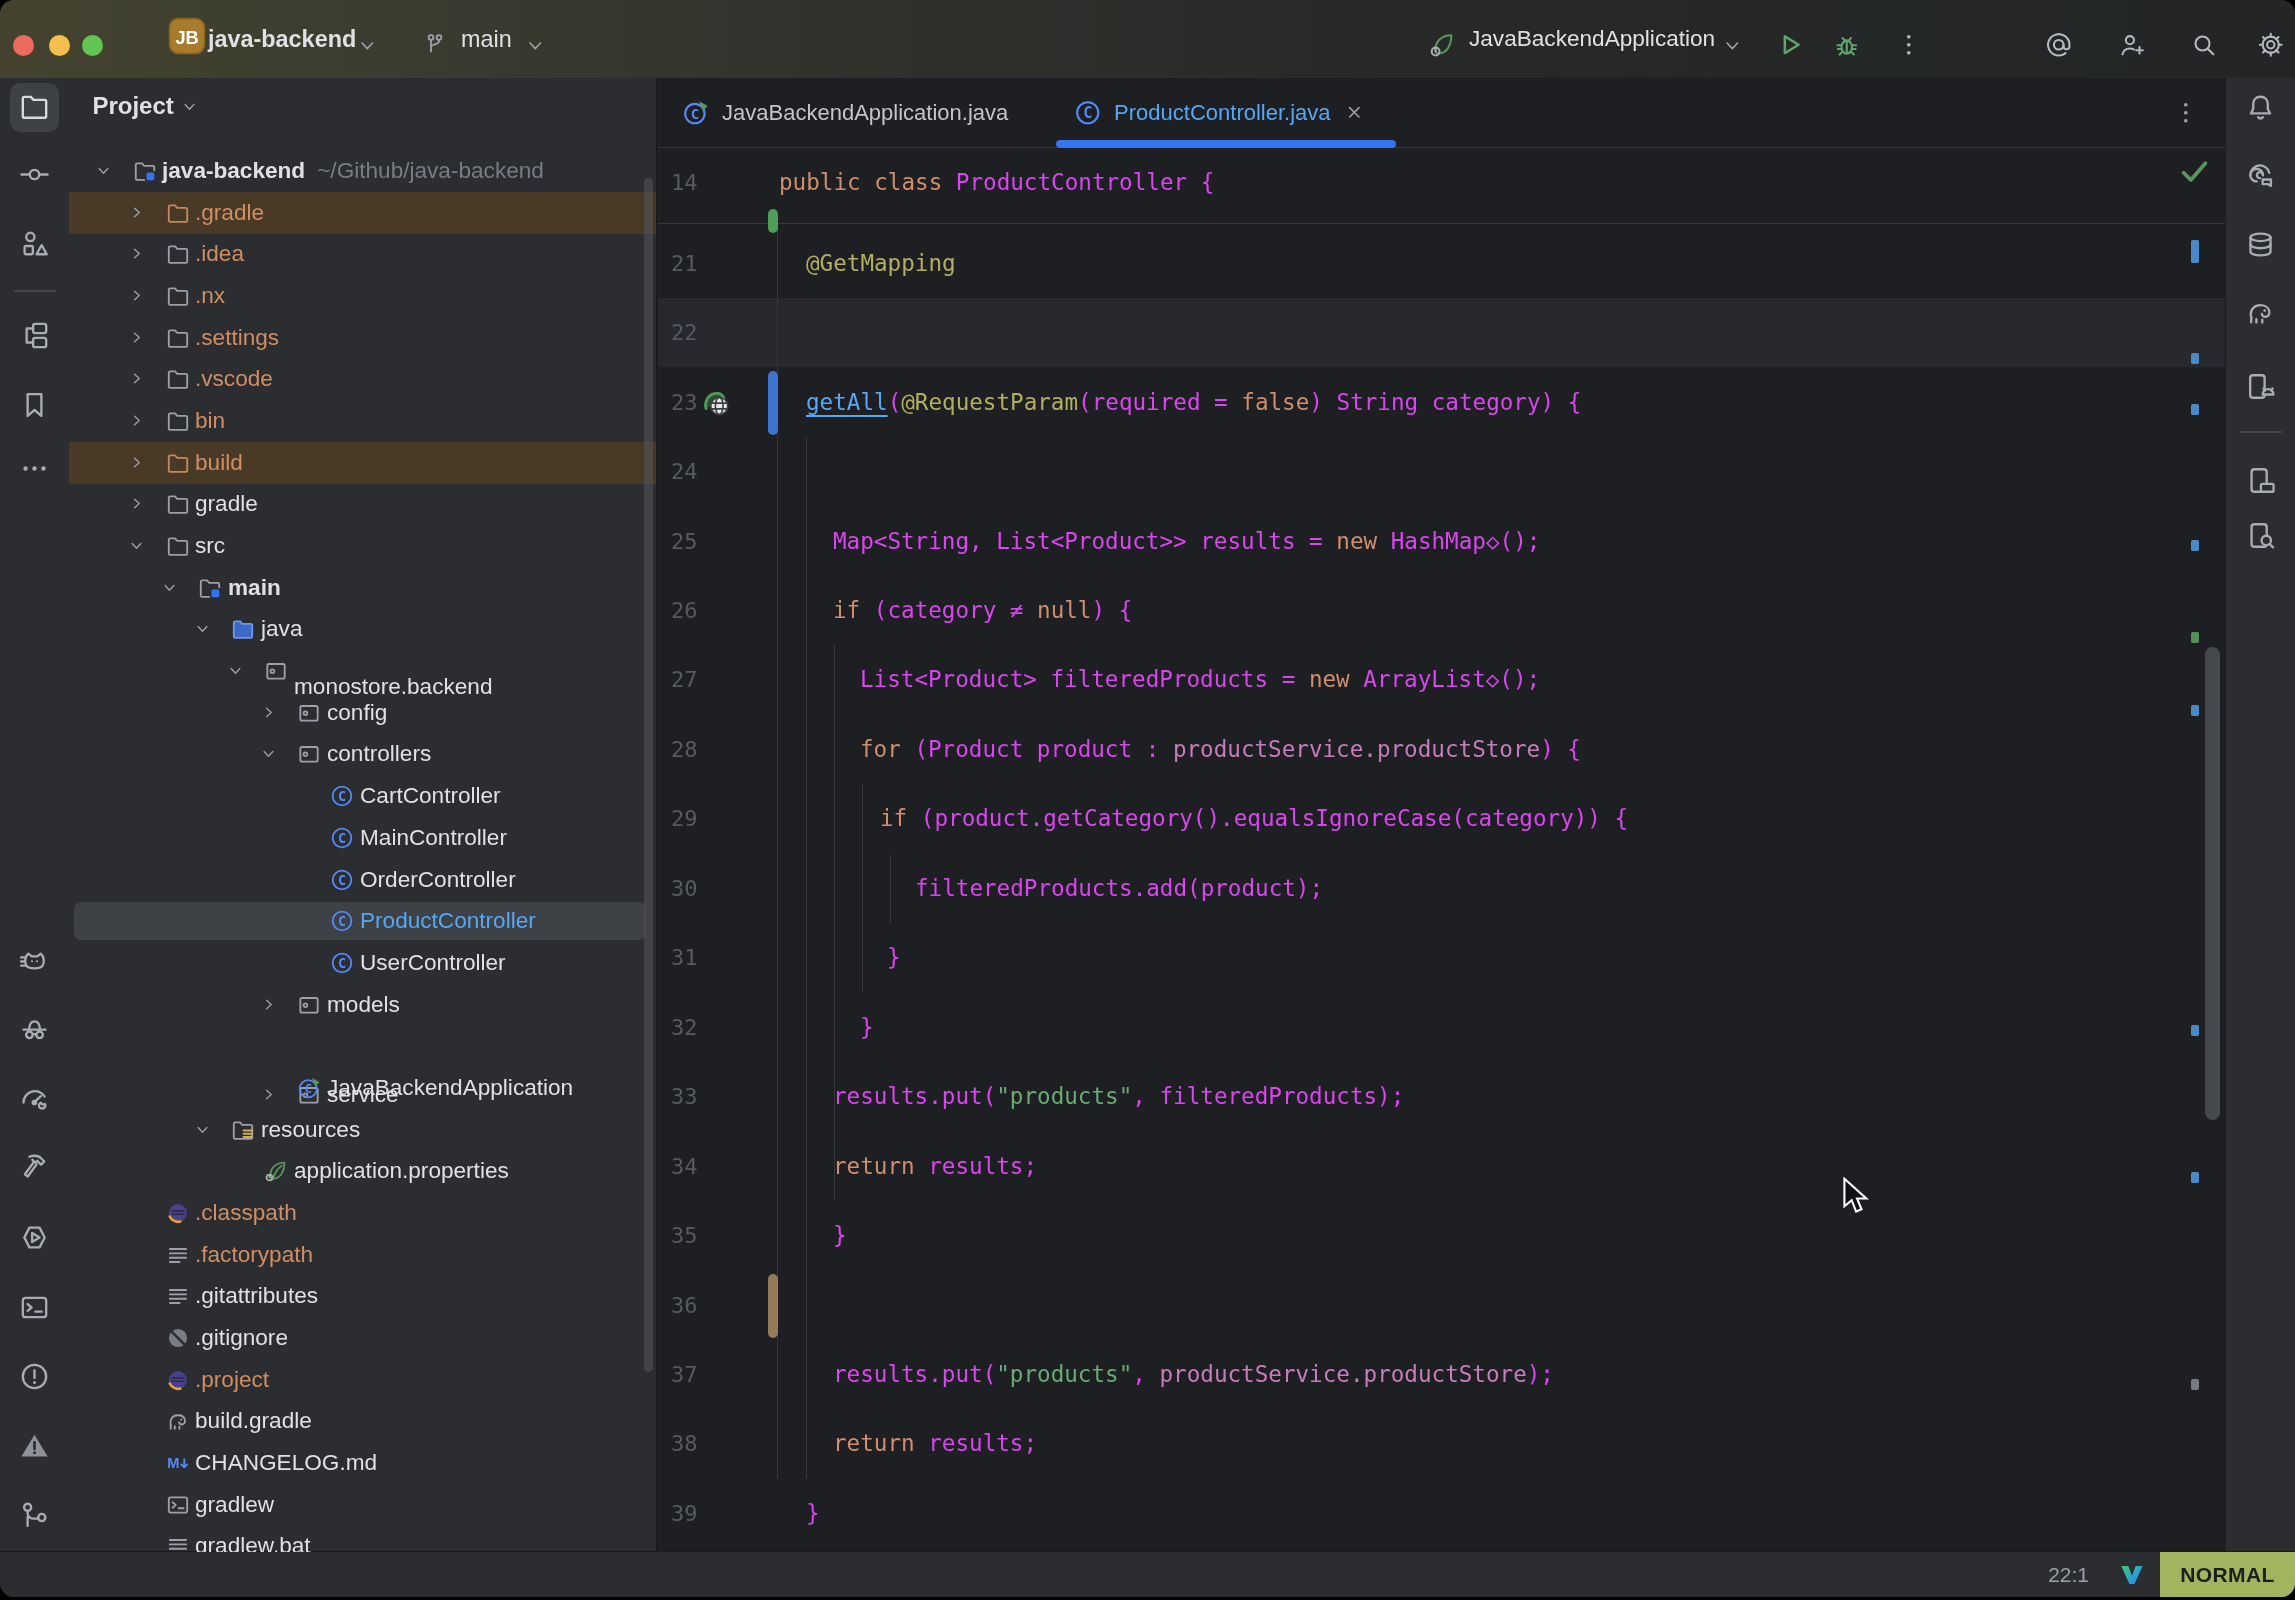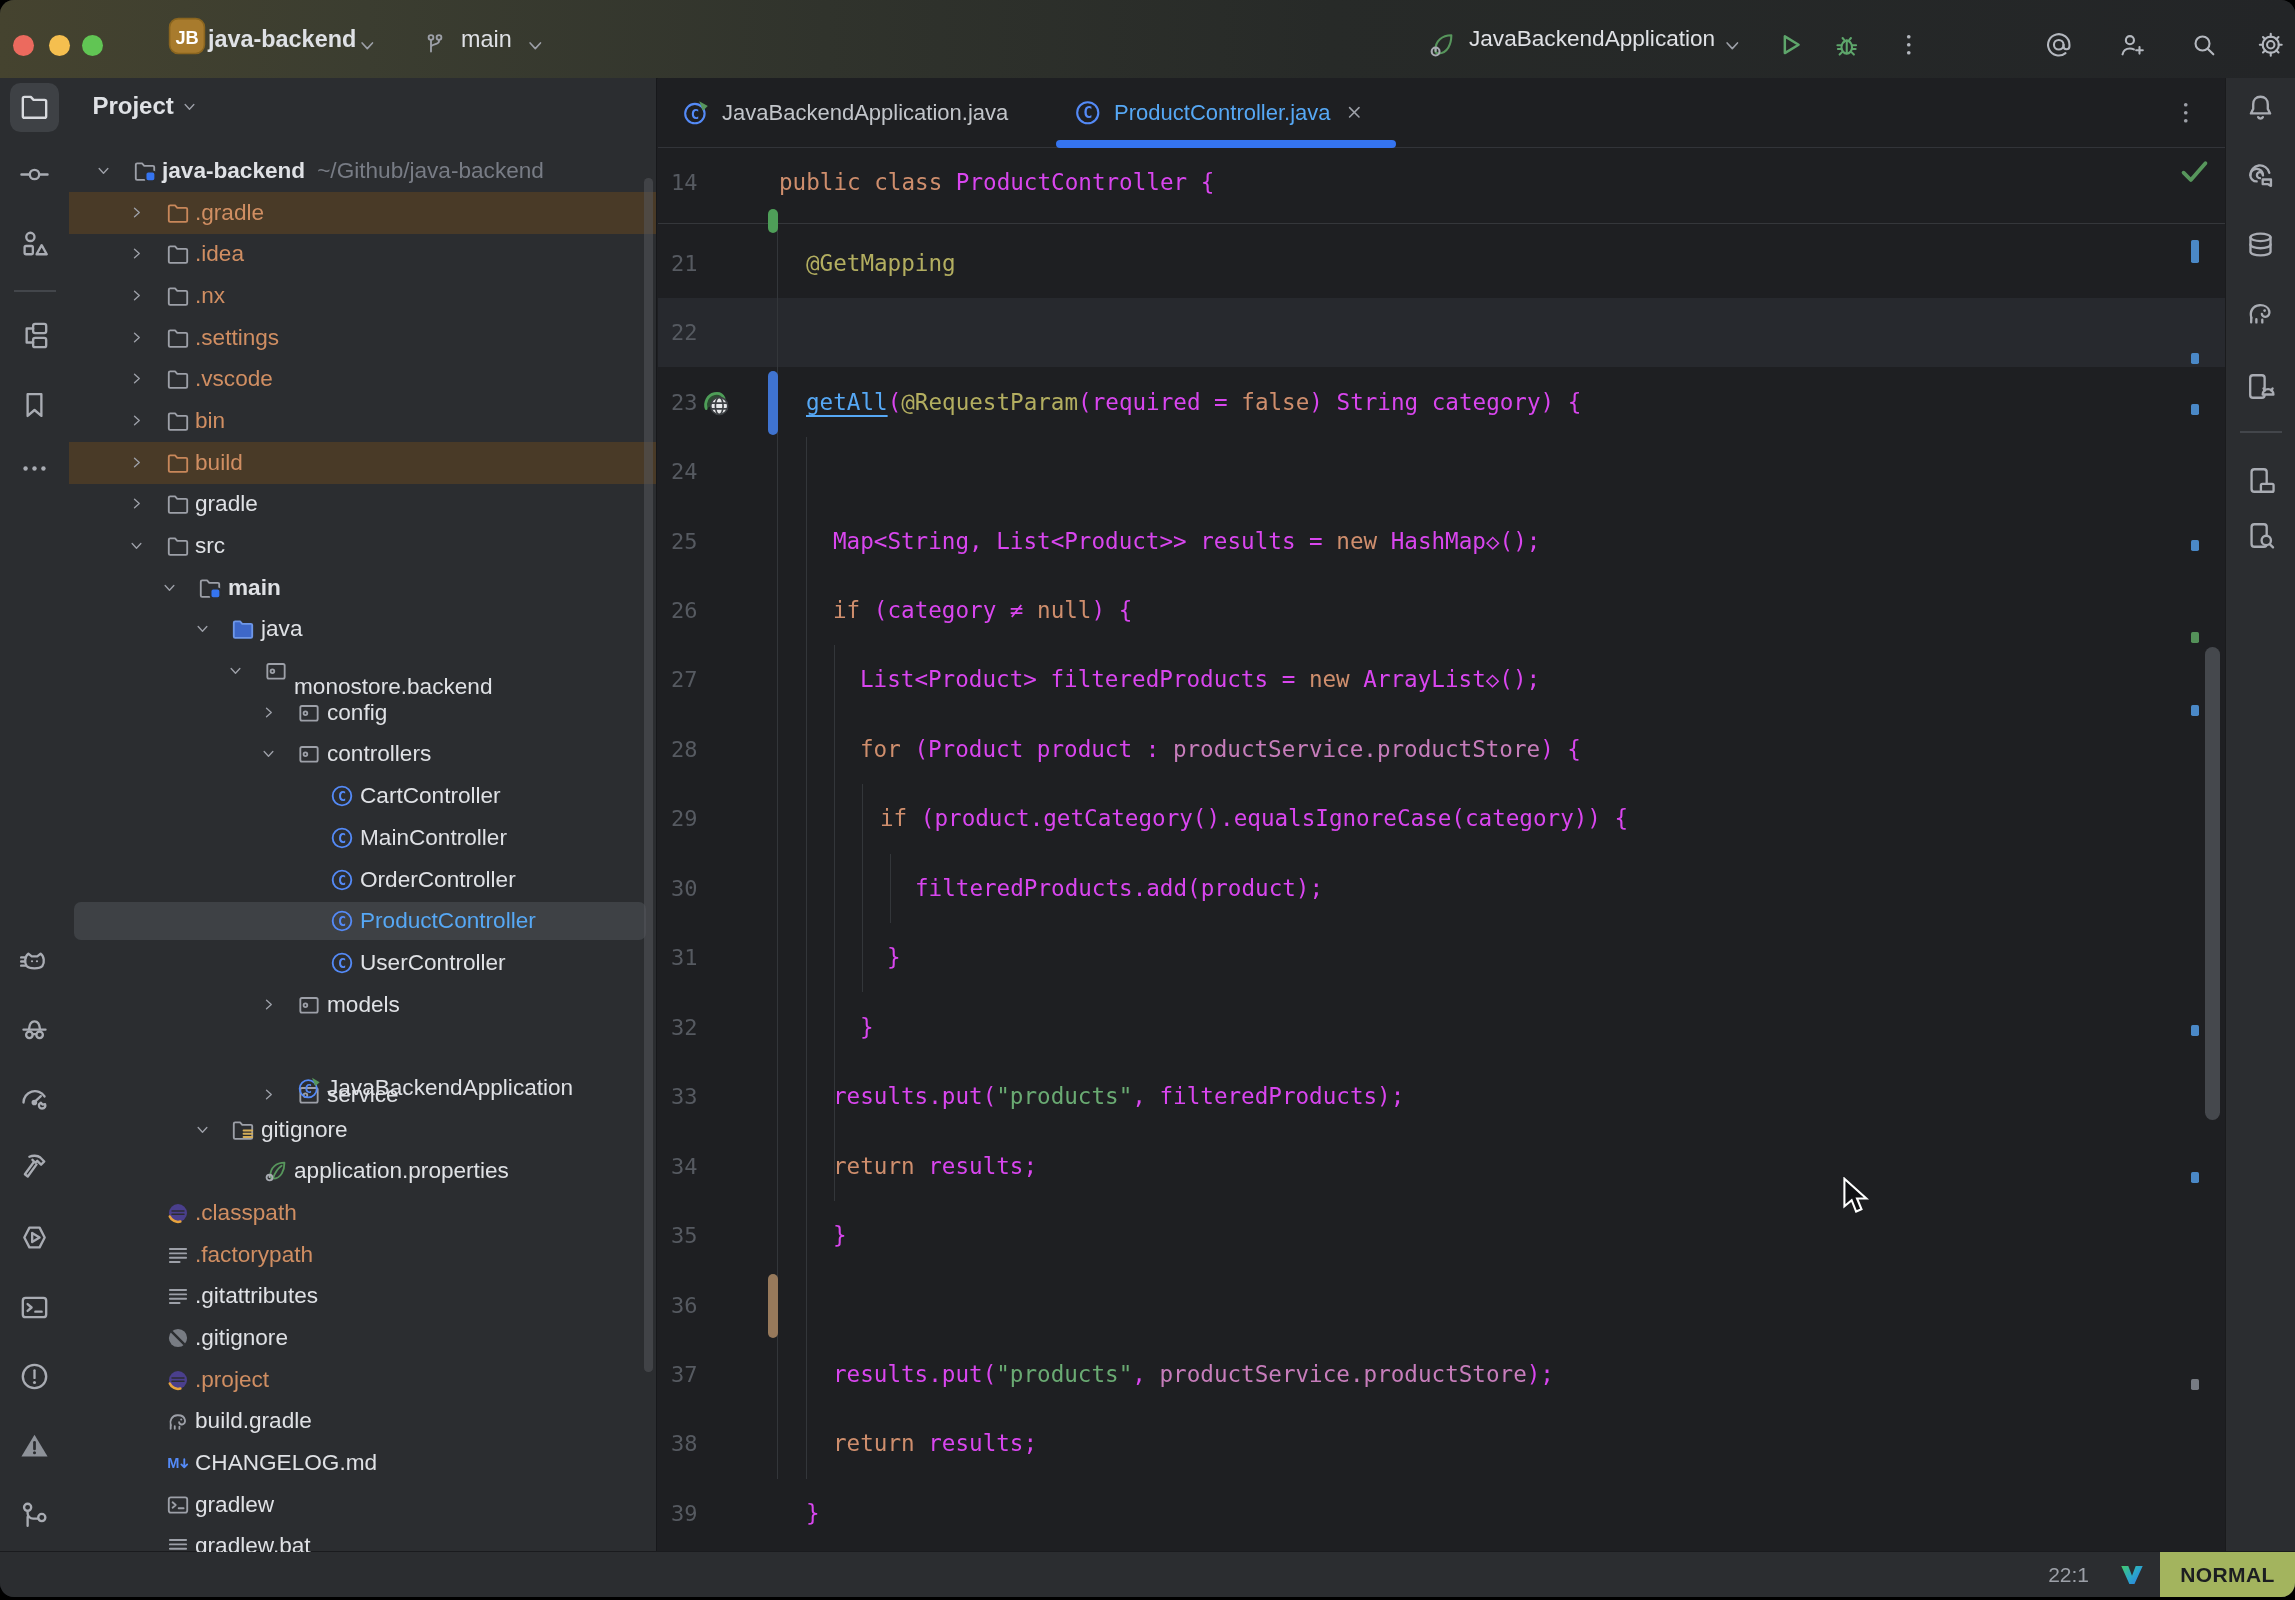--- a/index.html
+++ b/index.html
@@ -525,21 +525,21 @@
         </div>
         <div class="trow" style="top: 1031px;">
           <span class="tchev" style="left: 124px;"><svg viewBox="0 0 24 24" fill="none" stroke="currentColor" stroke-width="1.7" stroke-linecap="round" stroke-linejoin="round">
               <path d="M6.5 9.5l5.5 6 5.5-6"></path>
             </svg></span>
           <span class="tico" style="left: 161px;"><svg viewBox="0 0 24 24" fill="none" stroke="currentColor" stroke-width="1.7" stroke-linecap="round" stroke-linejoin="round">
               <path d="M3.5 19V6.2c0-.7.5-1.2 1.2-1.2h4.6l2 2.2h8c.7 0 1.2.5 1.2 1.2V19c0 .7-.5 1.2-1.2 1.2H4.7c-.7 0-1.2-.5-1.2-1.2z"></path>
               <path d="M12.5 12.5h8M12.5 15.5h8M12.5 18.5h8" stroke="#D5AE58"></path>
             </svg></span>
           <span class="tlbl" style="left: 192px;">
-            <span>gitignore</span>
+            <span>resources</span>
           </span>
         </div>
         <div class="trow" style="top: 1072px;">
           <span class="tico" style="left: 194px;"><svg viewBox="0 0 24 24" fill="none" stroke="currentColor" stroke-width="1.7" stroke-linecap="round" stroke-linejoin="round">
               <path d="M19.8 4.3C12.3 4.3 6.8 8.9 6.8 16.4c0 1.6.9 2.7 2.5 2.7 7.6 0 10.5-8.1 10.5-14.8z" stroke="#57965C"></path>
               <path d="M9.3 18.6c1.8-5.3 4.7-9.3 7.9-11.5" stroke="#57965C"></path>
               <circle cx="6" cy="18" r="2.7" stroke="#A9ACB3"></circle>
               <path d="M6 15.9v1.7" stroke="#A9ACB3"></path>
             </svg></span>
           <span class="tlbl" style="left: 225px;">

